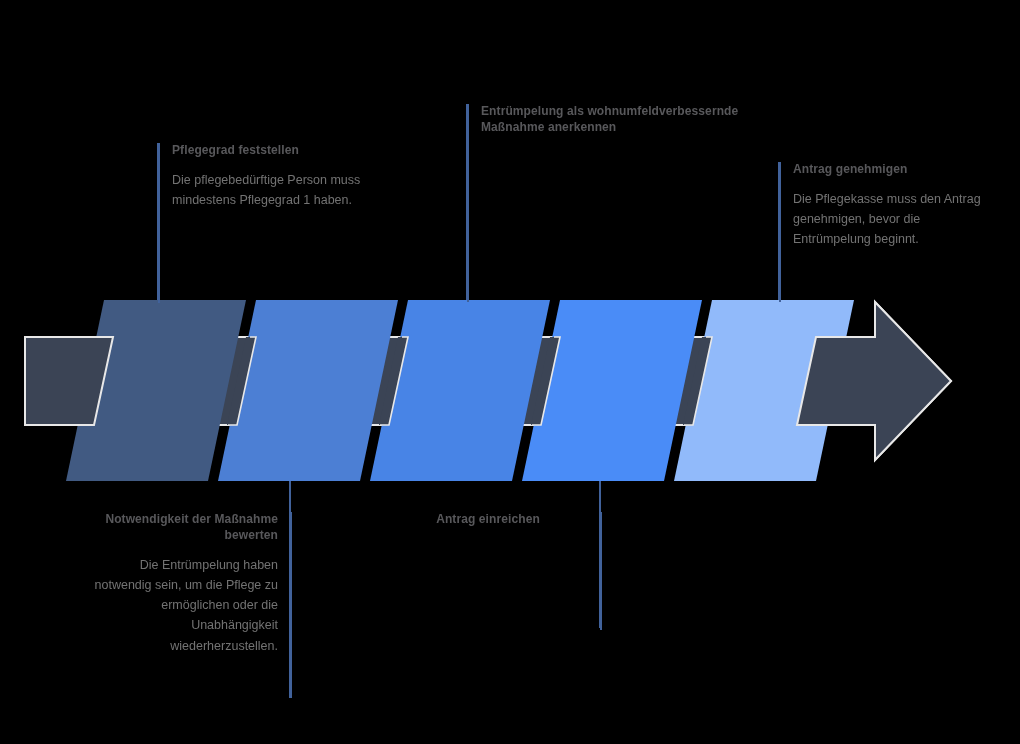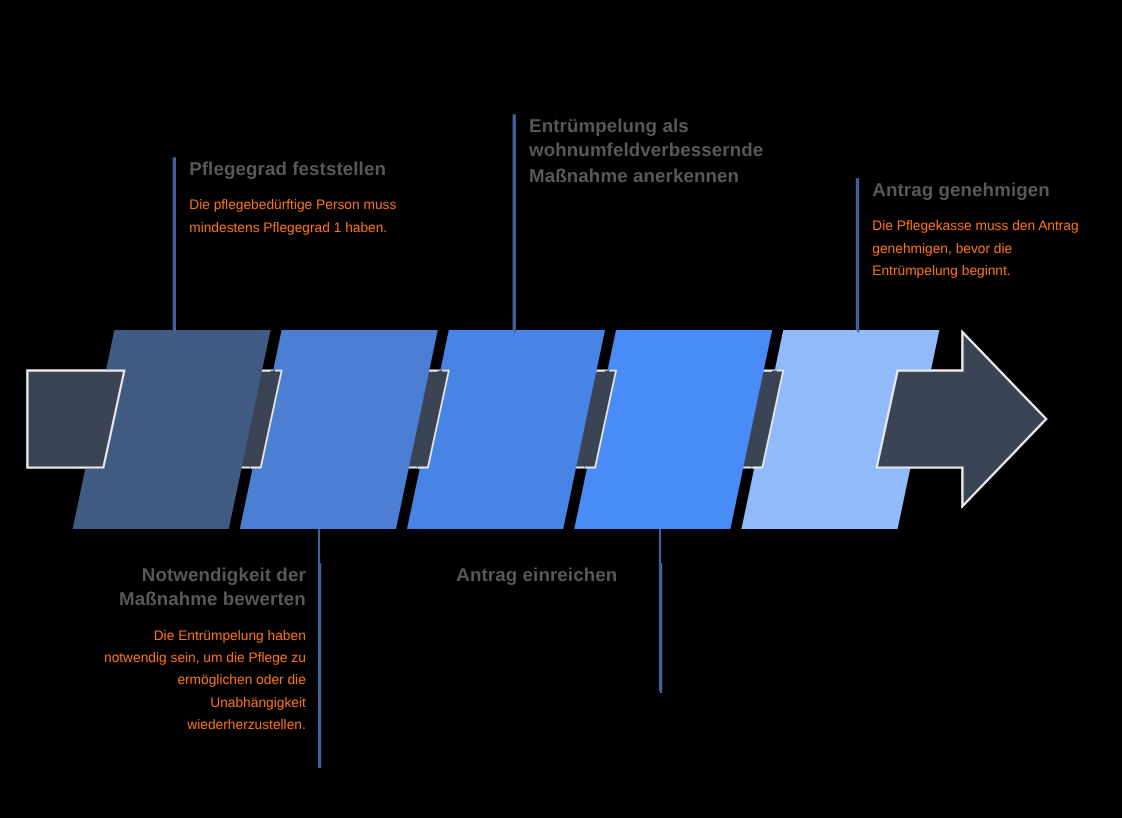--- a/index.html
+++ b/index.html
@@ -49,32 +49,32 @@
   .callout.right-rule .rule { right: 0; }
 
   .callout .body {
     position: absolute;
     top: 0;
   }
   .callout.left-rule .body  { left: 14px; text-align: left; }
   .callout.right-rule .body { right: 14px; text-align: right; }
 
   .c-title {
-    font-size: 17px;
+    font-size: 12px;
     font-weight: bold;
     line-height: 1.32;
     color: #58585B;
     margin: 0 0 11px 0;
     letter-spacing: 0.1px;
   }
   .c-desc {
     font-size: 12.5px;
     font-weight: normal;
     line-height: 1.62;
-    color: #f97316;
+    color: #737373;
     margin: 0;
   }
 </style>
 </head>
 <body>
 
 <div id="stage">
 
   <svg id="graphic" viewBox="0 0 1020 744" width="1020" height="744">
 

